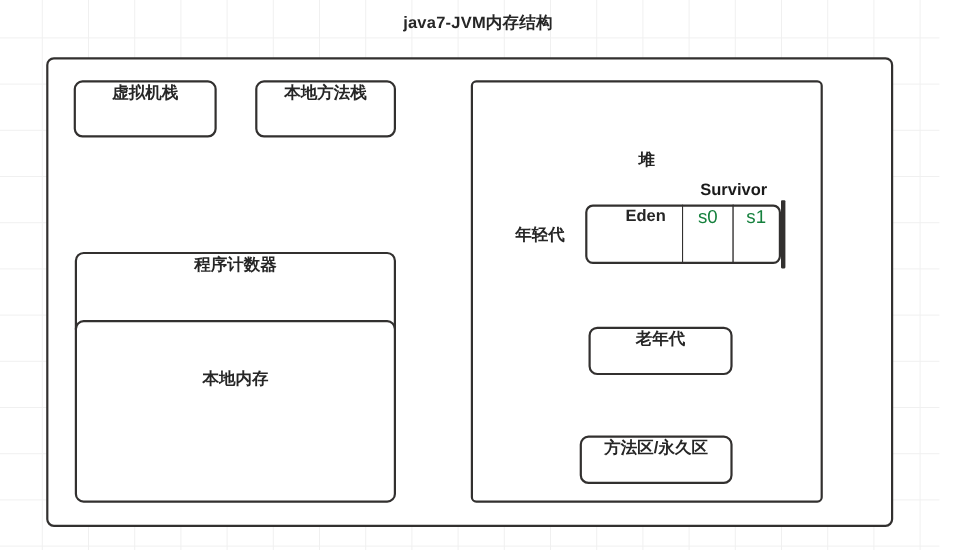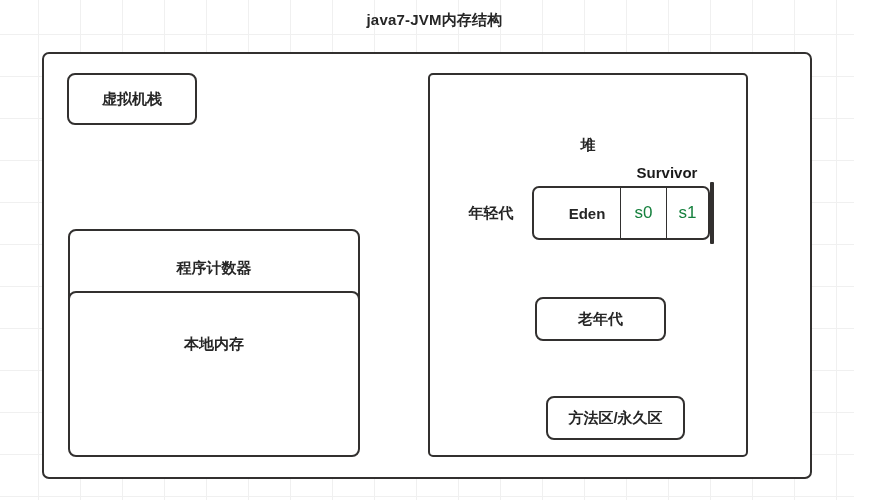--- a/index.html
+++ b/index.html
@@ -37,21 +37,21 @@
     color: #262626;
     letter-spacing: 0.2px;
   }
 
   .box {
     position: absolute;
     box-sizing: border-box;
     background: #ffffff;
     border: 2px solid #32302f;
     display: flex;
-    align-items: center;
+    align-items: flex-start;
     justify-content: center;
     color: #262626;
   }
 
   .outer-frame {
     left: 42px;
     top: 52px;
     width: 770px;
     height: 427px;
     border-radius: 7px;
@@ -187,40 +187,43 @@
   }
 
   .old-gen {
     left: 535px;
     top: 297px;
     width: 131px;
     height: 44px;
     border-radius: 8px;
   }
   .method-area {
-    left: 546px;
+    left: 527px;
     top: 396px;
     width: 139px;
     height: 44px;
     border-radius: 8px;
   }
 </style>
 </head>
 <body>
 
 <div id="canvas">
 
   <div class="diagram-title">java7-JVM内存结构</div>
 
   <div class="box outer-frame"></div>
 
   <div class="box vm-stack">
     <span class="lbl">虚拟机栈</span>
   </div>
 
+  <div class="box native-method-stack">
+    <span class="lbl">本地方法栈</span>
+  </div>
 
   <div class="box pc-register">
     <span class="lbl">程序计数器</span>
   </div>
 
   <div class="box native-memory">
     <span class="lbl native-memory-label">本地内存</span>
   </div>
 
 

